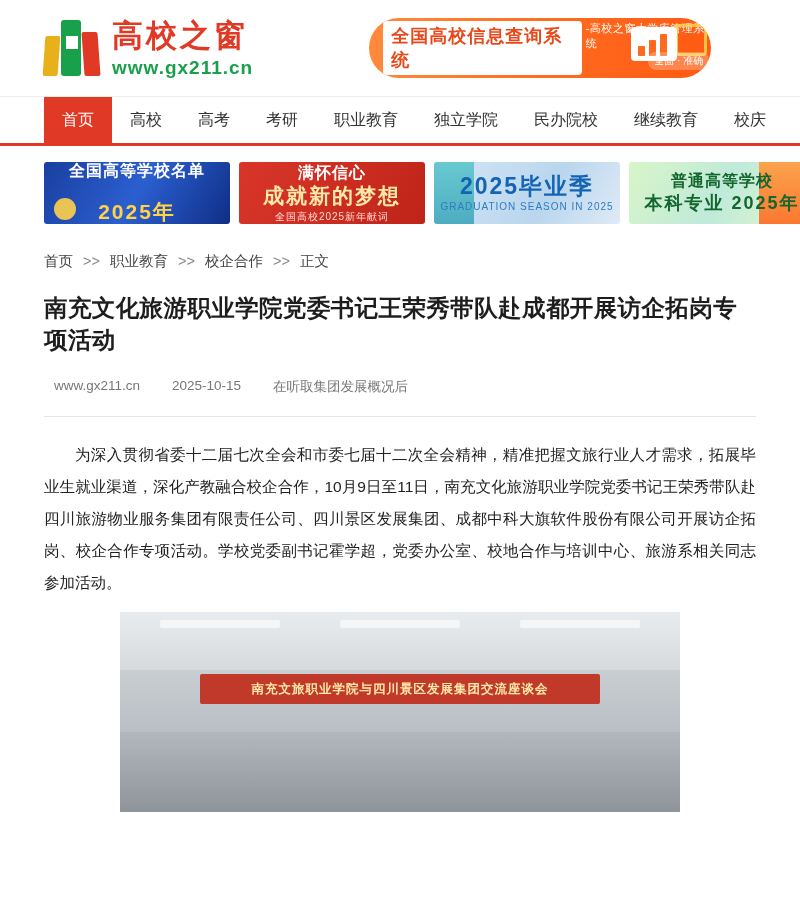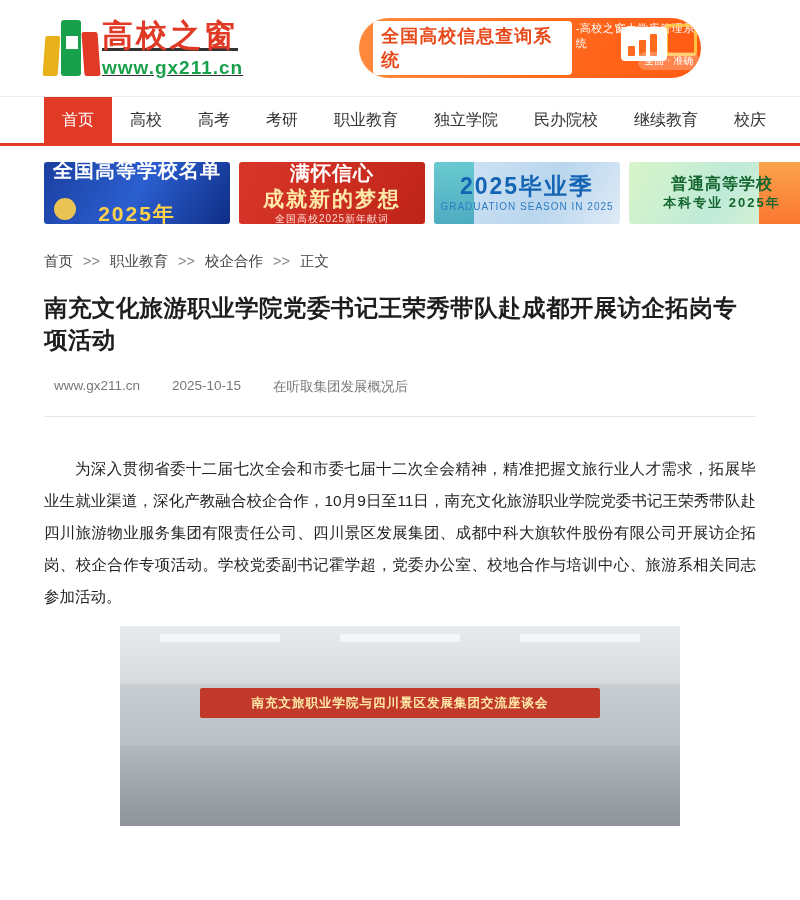--- a/index.html
+++ b/index.html
@@ -25,21 +25,21 @@
   .header {
     height: 96px;
     display: flex;
     align-items: center;
     padding: 0 0 0 44px;
     box-sizing: border-box;
   }
   .logo {
     display: flex;
     align-items: center;
-    text-decoration: underline;
+    gap: 10px;
   }
   .logo-mark {
     width: 58px;
     height: 56px;
     position: relative;
     flex: 0 0 auto;
   }
   .logo-mark .bar {
     position: absolute;
     bottom: 0;
@@ -219,21 +219,21 @@
     justify-content: center;
     text-align: center;
     line-height: 1.15;
   }
   .sc1 { background: linear-gradient(120deg,#1a3fa0 0%, #2b5fd0 50%, #0f2e86 100%); }
   .sc2 { background: linear-gradient(120deg,#d9362a 0%, #bf2418 100%); }
   .sc3 { background: linear-gradient(120deg,#d5e6f5 0%, #b9d6ee 60%, #dfeaf6 100%); }
   .sc4 { background: linear-gradient(120deg,#d8f5c8 0%, #bfead9 50%, #e7f7cf 100%); }
   .sc-t1 {
     color: #ffffff;
-    font-size: 20px;
+    font-size: 16px;
     font-weight: bold;
     letter-spacing: 1px;
   }
   .sc-t2 {
     font-size: 21px;
     font-weight: bold;
     letter-spacing: 2px;
   }
   .sc-t3 {
     font-size: 10px;
@@ -242,21 +242,21 @@
   .sc-stack {
     display: flex;
     flex-direction: column;
     align-items: center;
     gap: 2px;
     z-index: 2;
   }
   .sc3 .sc-t2 { color: #1464b4; font-size: 23px; }
   .sc3 .sc-t3 { color: #2f7cc0; }
   .sc4 .sc-t1 { color: #14662f; font-size: 16px; }
-  .sc4 .sc-t2 { color: #14662f; font-size: 13px; }
+  .sc4 .sc-t2 { color: #14662f; font-size: 18px; }
   .sc2 .sc-t2 { color: #ffe9a8; }
   .sc2 .sc-t3 { color: #ffd9d2; }
   .sc1 .sc-t2 { color: #ffd24a; margin-top: 18px; }
   .sc-sun {
     position: absolute;
     left: 10px;
     bottom: 4px;
     width: 22px;
     height: 22px;
     background: #ffd24a;
@@ -311,21 +311,21 @@
     gap: 32px;
     font-size: 13.5px;
     color: #777;
     padding-left: 10px;
   }
   .divider {
     margin-top: 20px;
     border-top: 1px solid #e6e6e6;
   }
   .art-body {
-    margin-top: 36px;
+    margin-top: 22px;
     font-size: 15.5px;
     line-height: 2.05;
     color: #222;
     text-align: justify;
   }
   .art-body p {
     margin: 0 0 14px 0;
     text-indent: 2em;
   }
 

